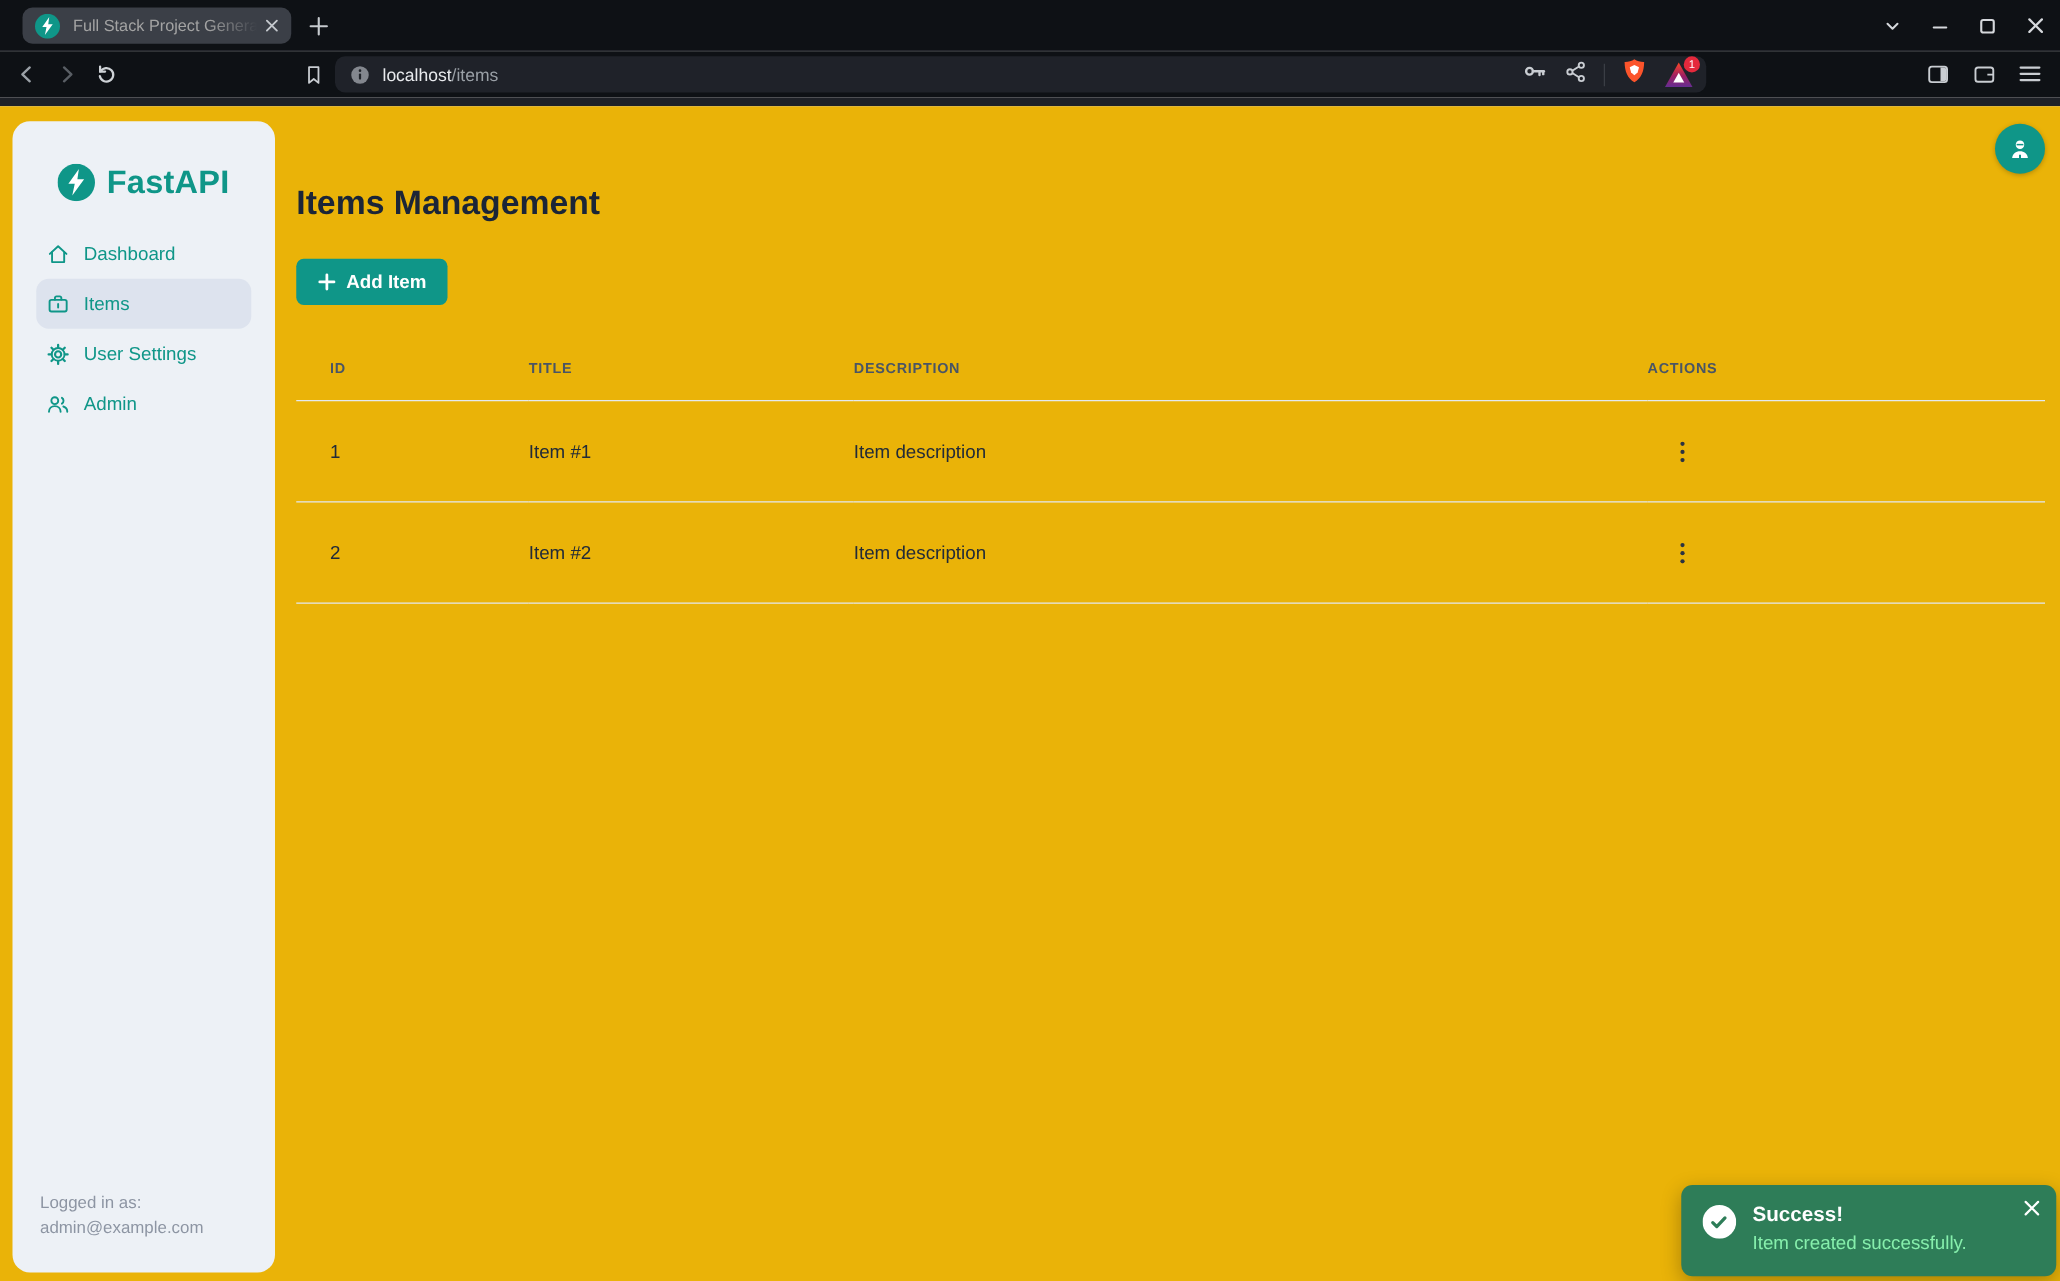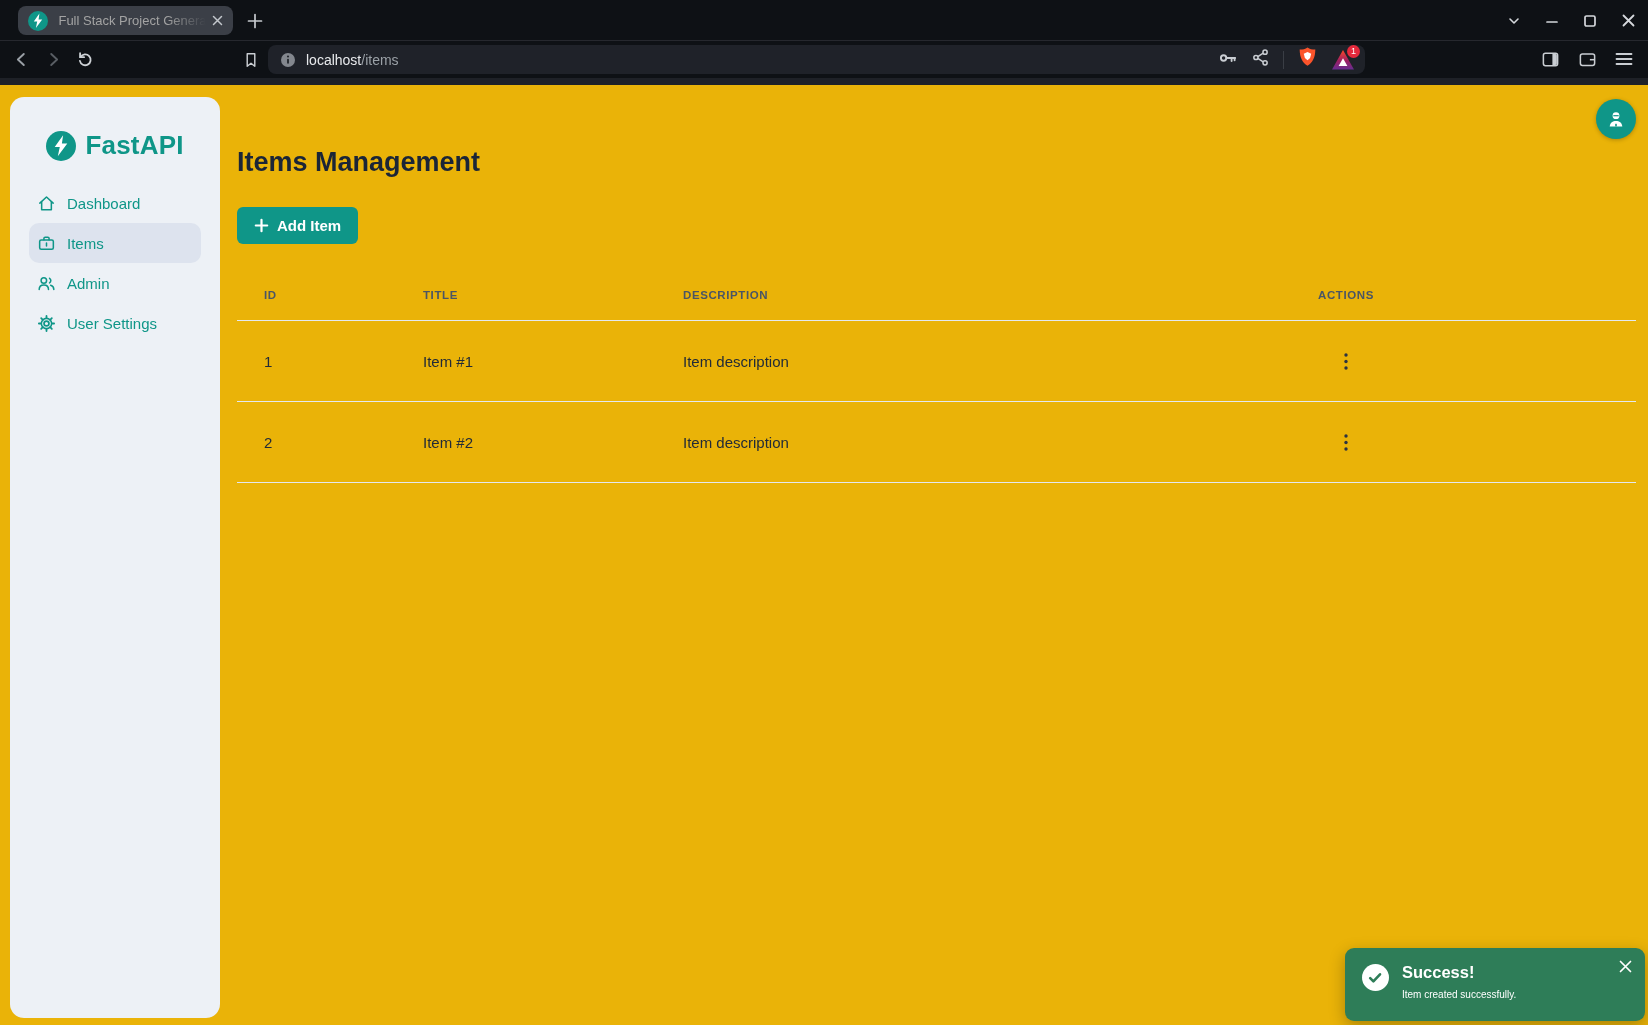--- a/index.html
+++ b/index.html
@@ -120,21 +120,21 @@
 
   
   .toast {
     position:absolute; right:3px; bottom:4px; width:300px; height:73px;
     background:#2e7d58; border-radius:9px; box-shadow:0 5px 16px rgba(0,0,0,.28);
     display:flex; align-items:flex-start; padding:13px 14px 0 17px; color:#fff;
   }
   .toast-check { margin-top:3px; flex:0 0 27px; }
   .toast-text { margin-left:13px; }
   .toast-title { font-size:16.5px; font-weight:bold; line-height:22px; }
-  .toast-msg { font-size:10px; line-height:24px; color:#ffffff; }
+  .toast-msg { font-size:15px; line-height:24px; color:#86efac; }
   .toast-close {
     position:absolute; top:9px; right:11px; background:transparent; border:none;
     width:18px; height:18px; display:flex; align-items:center; justify-content:center;
   }
 </style>
 </head>
 <body>
 
 <div class="tabbar">
   <div class="tab">
@@ -300,38 +300,42 @@
       </div>
       <div class="nav-item active">
         <svg width="19" height="19" viewBox="0 0 20 20" fill="none" stroke="#0f9688" stroke-width="1.6" stroke-linecap="round" stroke-linejoin="round">
           <rect x="2.8" y="6.2" width="14.4" height="9.8" rx="1.6"></rect>
           <path d="M7.3 6V4.6a1.3 1.3 0 0 1 1.3-1.3h2.8a1.3 1.3 0 0 1 1.3 1.3V6"></path>
           <path d="M10 9.6v3"></path>
         </svg>
         <span>Items</span>
       </div>
       <div class="nav-item">
+        <svg width="19" height="19" viewBox="0 0 20 20" fill="none" stroke="#0f9688" stroke-width="1.8" stroke-linecap="round">
+          <circle cx="10" cy="10" r="2.6"></circle>
+            <circle cx="10" cy="10" r="5.4" stroke-width="1.6"></circle>
+          <path d="M15.6 10h2.4M13.9 13.9l1.7 1.7M10 15.6V18M6.1 13.9l-1.7 1.7M4.4 10H2M6.1 6.1 4.4 4.4M10 4.4V2M13.9 6.1l1.7-1.7" stroke-width="1.9"></path>
+        </svg>
+        <span>User Settings</span>
+      </div>
+      <div class="nav-item">
         <svg width="19" height="19" viewBox="0 0 20 20" fill="none" stroke="#0f9688" stroke-width="1.6" stroke-linecap="round">
           <circle cx="7.2" cy="6.9" r="2.9"></circle>
             <path d="M2.3 16.3c0-3 2.1-4.8 4.9-4.8s4.9 1.8 4.9 4.8"></path>
           <path d="M13.2 4.5a2.9 2.9 0 0 1 0 4.9"></path>
             <path d="M14.4 11.8c2 .6 3.3 2.3 3.3 4.5"></path>
         </svg>
         <span>Admin</span>
       </div>
-      <div class="nav-item">
-        <svg width="19" height="19" viewBox="0 0 20 20" fill="none" stroke="#0f9688" stroke-width="1.8" stroke-linecap="round">
-          <circle cx="10" cy="10" r="2.6"></circle>
-            <circle cx="10" cy="10" r="5.4" stroke-width="1.6"></circle>
-          <path d="M15.6 10h2.4M13.9 13.9l1.7 1.7M10 15.6V18M6.1 13.9l-1.7 1.7M4.4 10H2M6.1 6.1 4.4 4.4M10 4.4V2M13.9 6.1l1.7-1.7" stroke-width="1.9"></path>
-        </svg>
-        <span>User Settings</span>
-      </div>
     </nav>
 
+    <div class="side-footer">
+      <div>Logged in as:</div>
+      <div>admin@example.com</div>
+    </div>
   </aside>
 
   <main class="main">
     <button class="avatar-btn">
       <svg width="24" height="24" viewBox="0 0 24 24">
         <circle cx="12" cy="8.7" r="3.4" fill="#fff"></circle>
         <rect x="9.3" y="8.1" width="5.4" height="1.2" fill="#0f9688"></rect>
         <path d="M5.7 19.4c.4-3.6 3-5.4 6.3-5.4s5.9 1.8 6.3 5.4z" fill="#fff"></path>
         <rect x="11.2" y="16.8" width="1.6" height="2.6" fill="#0f9688"></rect>
       </svg>

